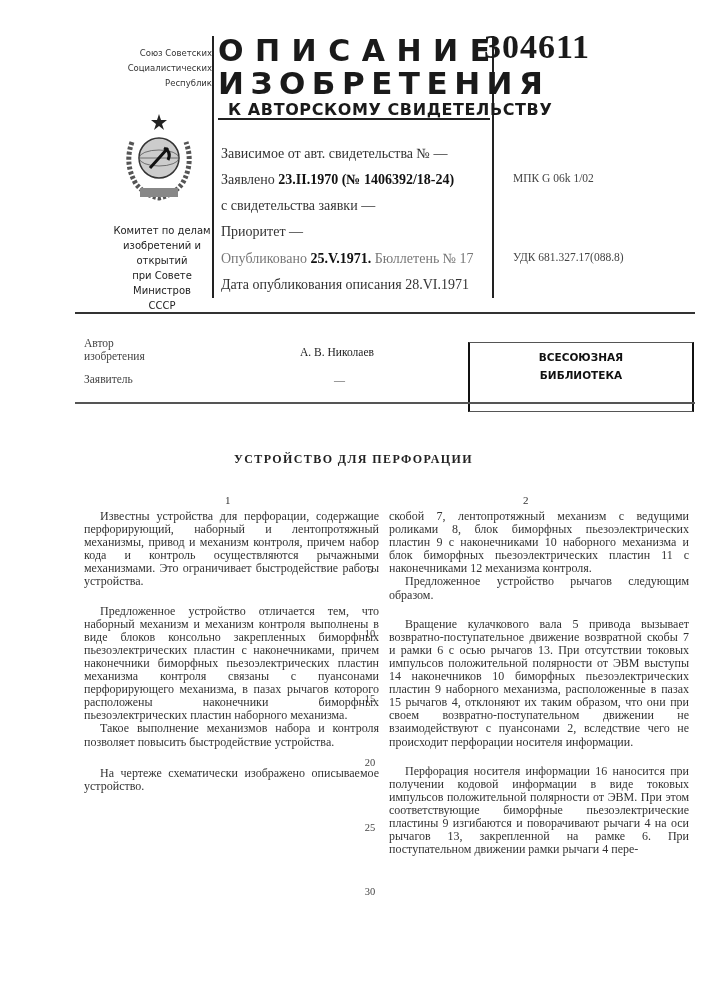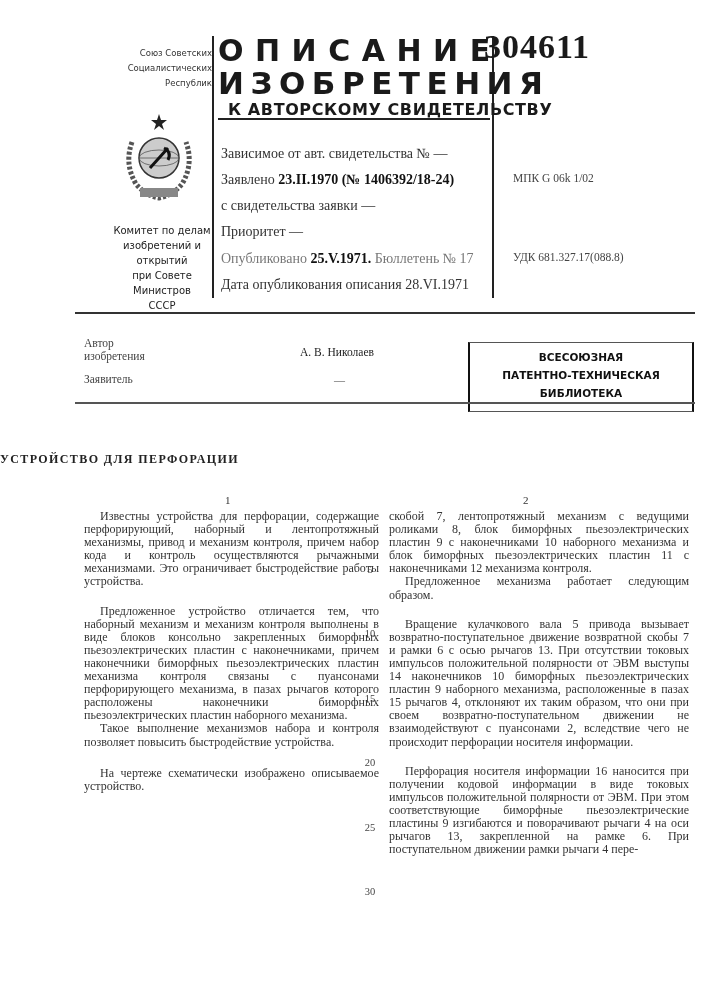--- a/index.html
+++ b/index.html
@@ -19,21 +19,21 @@
   .meta b { color: #111; }
   .meta .faint { color: #777; }
   .ipc { left: 513px; top: 172px; font-size: 11.5px; color: #444; }
   .udk { left: 513px; top: 251px; font-size: 11.5px; color: #444; }
   .hrule1 { left: 75px; top: 312px; width: 620px; height: 2px; background: #333; }
   .hrule2 { left: 75px; top: 402px; width: 620px; height: 1.5px; background: #555; }
   .lbl { left: 84px; font-size: 11.5px; line-height: 13px; color: #444; }
   .author { left: 300px; top: 346px; font-size: 11.5px; color: #222; }
   .dash { left: 334px; top: 374px; font-size: 11px; color: #444; }
   .stamp { left: 468px; top: 323px; width: 226px; height: 70px; border-left: 2px solid #111; border-right: 2px solid #111; border-top: 1px solid #555; border-bottom: 1px solid #555; text-align: center; font-family: "DejaVu Sans", sans-serif; font-weight: bold; font-size: 10.5px; line-height: 18px; padding-top: 5px; box-sizing: border-box; color: #111; margin-top: 19px; }
-  .doctitle { left: 0; width: 707px; top: 452px; text-align: left; font-size: 12px; letter-spacing: 1.4px; font-weight: bold; color: #222; }
+  .doctitle { left: 0; width: 707px; top: 452px; text-align: center; font-size: 12px; letter-spacing: 1.4px; font-weight: bold; color: #222; }
   .colno { font-size: 11px; color: #333; }
   .col { width: 295px; font-size: 12px; line-height: 13.1px; color: #333; text-align: justify; }
   .col p { margin: 0; text-indent: 16px; }
   .col p.gap { margin-top: 12px; }
   .lnum { font-size: 10.5px; color: #444; width: 18px; text-align: center; }
 </style>
 </head>
 <body>
 
 <div class="abs union">
@@ -93,21 +93,20 @@
 <div class="abs lbl" style="top:337px;">
   <div>Автор</div>
   <div>изобретения</div>
 </div>
 <div class="abs author">А. В. Николаев</div>
 <div class="abs lbl" style="top:373px;">Заявитель</div>
 <div class="abs dash">—</div>
 
 <div class="abs stamp">
   <div>ВСЕСОЮЗНАЯ</div>
-  <div>ПАТЕНТНО-ТЕХНИЧЕСКАЯ</div>
   <div>БИБЛИОТЕКА</div>
 </div>
 
 <div class="abs hrule2"></div>
 
 <div class="abs doctitle">УСТРОЙСТВО ДЛЯ ПЕРФОРАЦИИ</div>
 
 <div class="abs colno" style="left:225px; top:494px;">1</div>
 <div class="abs colno" style="left:523px; top:494px;">2</div>
 
@@ -120,16 +119,16 @@
 
 <div class="abs lnum" style="left:361px; top:564px;">5</div>
 <div class="abs lnum" style="left:361px; top:628px;">10</div>
 <div class="abs lnum" style="left:361px; top:693px;">15</div>
 <div class="abs lnum" style="left:361px; top:757px;">20</div>
 <div class="abs lnum" style="left:361px; top:822px;">25</div>
 <div class="abs lnum" style="left:361px; top:886px;">30</div>
 
 <div class="abs col" style="left:389px; top:510px; width:300px;">
   <p style="text-indent:0;">скобой 7, лентопротяжный механизм с ведущими роликами 8, блок биморфных пьезоэлектрических пластин 9 с наконечниками 10 наборного механизма и блок биморфных пьезоэлектрических пластин 11 с наконечниками 12 механизма контроля.</p>
-  <p>Предложенное механизма работает следующим образом.</p>
+  <p>Предложенное устройство рычагов следующим образом.</p>
   <p class="gap" style="margin-top:16px;">Вращение кулачкового вала 5 привода вызывает возвратно-поступательное движение возвратной скобы 7 и рамки 6 с осью рычагов 13. При отсутствии токовых импульсов положительной полярности от ЭВМ выступы 14 наконечников 10 биморфных пьезоэлектрических пластин 9 наборного механизма, расположенные в пазах 15 рычагов 4, отклоняют их таким образом, что они при своем возвратно-поступательном движении не взаимодействуют с пуансонами 2, вследствие чего не происходит перфорации носителя информации.</p>
   <p class="gap" style="margin-top:16px;">Перфорация носителя информации 16 наносится при получении кодовой информации в виде токовых импульсов положительной полярности от ЭВМ. При этом соответствующие биморфные пьезоэлектрические пластины 9 изгибаются и поворачивают рычаги 4 на оси рычагов 13, закрепленной на рамке 6. При поступательном движении рамки рычаги 4 пере-</p>
 </div>
 
 </body></html>

